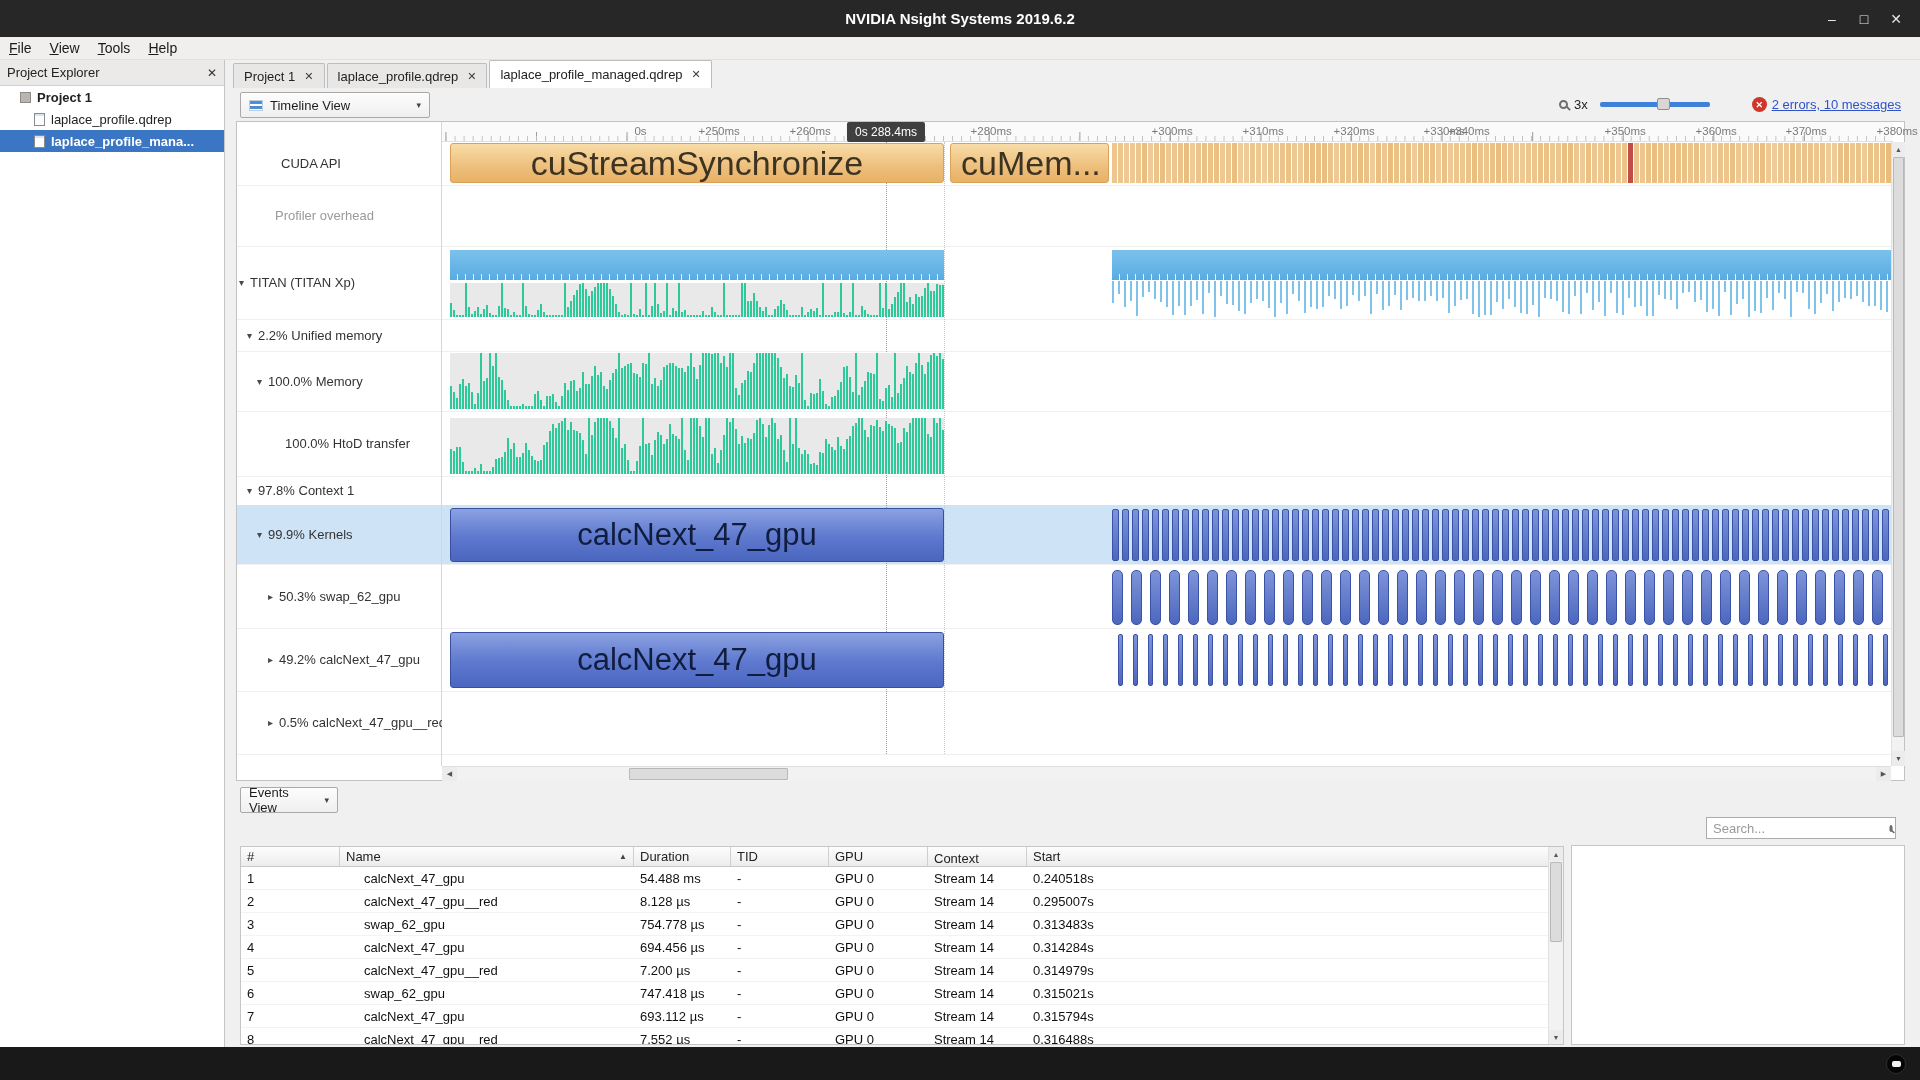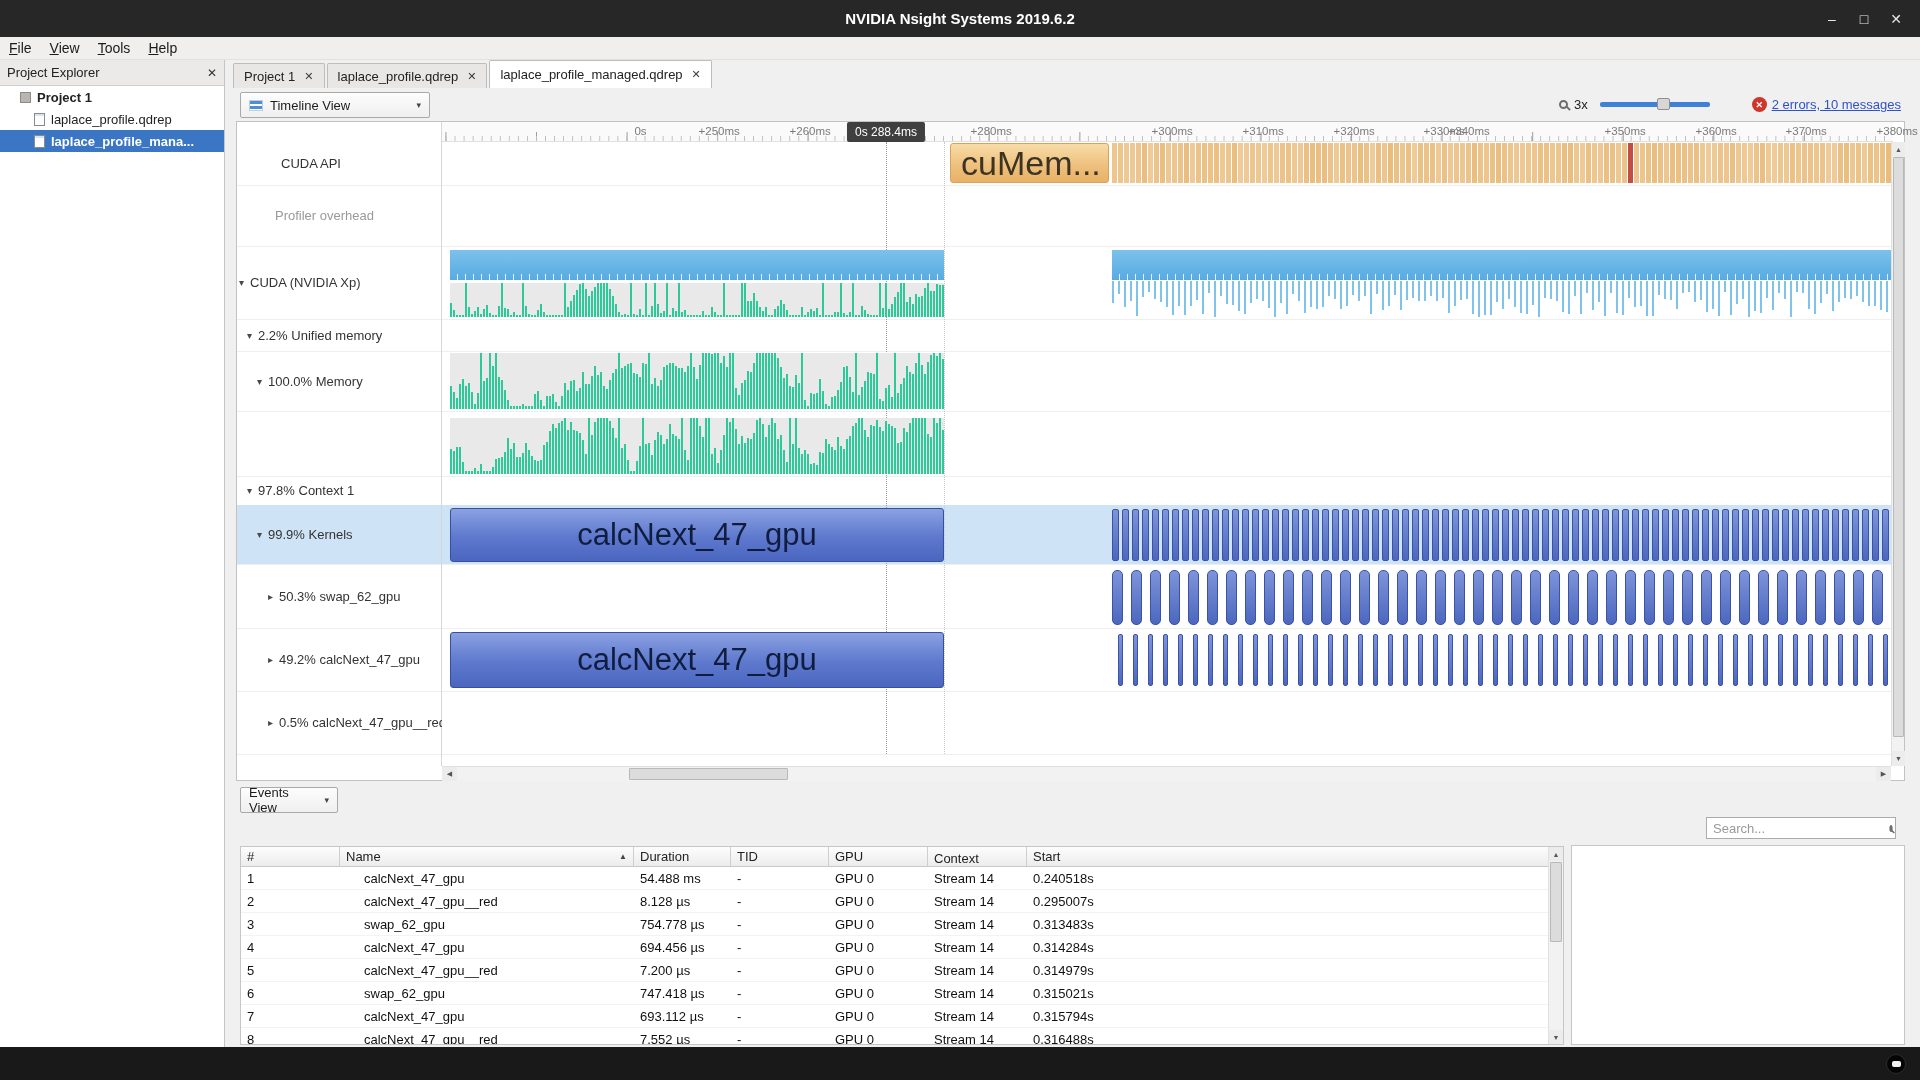--- a/index.html
+++ b/index.html
@@ -183,30 +183,33 @@
     </div>
   <div id="lblcol">
       <div class="rowlabel gray" style="top: 63px; height: 61px; padding-left: 38px;">
         <span>Profiler overhead</span>
       </div>
       <div class="rowlabel" style="top: 20px; height: 43px; padding-left: 44px;">
         <span>CUDA API</span>
       </div>
       <div class="rowlabel" style="top: 124px; height: 73px; padding-left: 2px;">
         <span class="tri">▾</span>
-        <span>CUDA (NVIDIA Xp)</span>
+        <span>TITAN (TITAN Xp)</span>
       </div>
       <div class="rowlabel" style="top: 197px; height: 32px; padding-left: 10px;">
         <span class="tri">▾</span>
         <span>2.2% Unified memory</span>
       </div>
       <div class="rowlabel" style="top: 229px; height: 60px; padding-left: 20px;">
         <span class="tri">▾</span>
         <span>100.0% Memory</span>
       </div>
+      <div class="rowlabel" style="top: 289px; height: 65px; padding-left: 48px;">
+        <span>100.0% HtoD transfer</span>
+      </div>
       <div class="rowlabel" style="top: 354px; height: 29px; padding-left: 10px;">
         <span class="tri">▾</span>
         <span>97.8% Context 1</span>
       </div>
       <div class="rowlabel" style="top: 383px; height: 59px; padding-left: 20px;">
         <span class="tri">▾</span>
         <span>99.9% Kernels</span>
       </div>
       <div class="rowlabel" style="top: 442px; height: 64px; padding-left: 31px;">
         <span class="tri">▸</span>
@@ -217,20 +220,23 @@
         <span>49.2% calcNext_47_gpu</span>
       </div>
       <div class="rowlabel" style="top: 569px; height: 63px; padding-left: 31px;">
         <span class="tri">▸</span>
         <span>0.5% calcNext_47_gpu__red</span>
       </div>
     </div>
   <div id="plot">
     <div class="dotline" style="left:444px;border-left-color:#9a9a9a;"></div>
     <div class="dotline" style="left:502px;border-left-color:#c6c6c6;"></div>
+    <div class="bigbar orange" style="left:8px;top:1px;width:494px;height:40px;">
+      <span>cuStreamSynchronize</span>
+    </div>
     <div class="bigbar orange leftalign" style="left:508px;top:1px;width:159px;height:40px;">
       <span>cuMem...</span>
     </div>
     <div class="gpubar" style="left:8px;top:108px;width:494px;height:30px;"></div>
     <div class="gpubar" style="left:670px;top:108px;width:781px;height:30px;"></div>
     <div class="bigbar blue" style="left:8px;top:366px;width:494px;height:54px;">
       <span>calcNext_47_gpu</span>
     </div>
     <div class="bigbar blue" style="left:8px;top:490px;width:494px;height:56px;">
       <span>calcNext_47_gpu</span>

